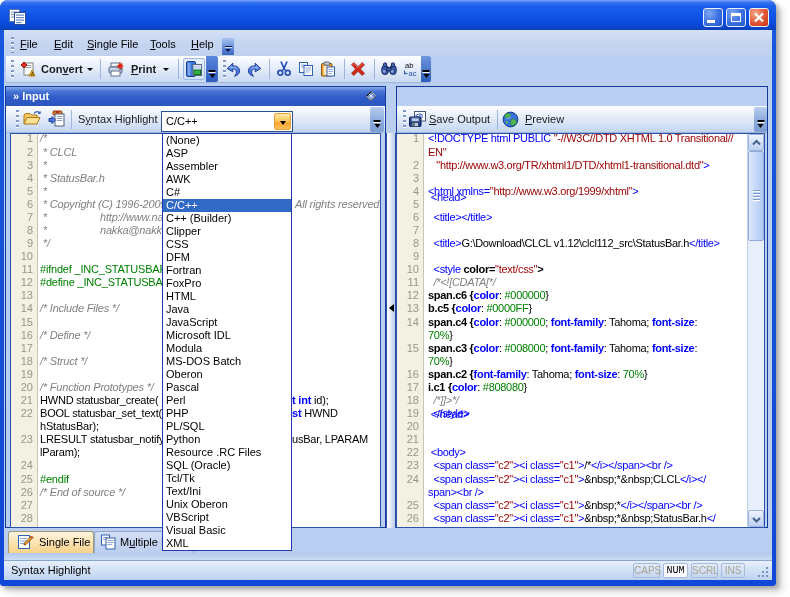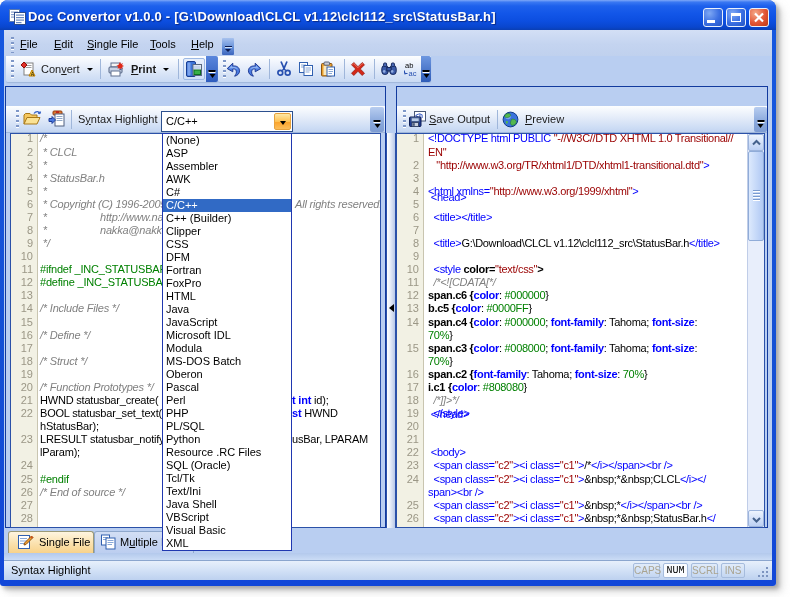--- a/index.html
+++ b/index.html
@@ -109,21 +109,20 @@
 <rect x="0.5" y="0.5" width="10" height="12" fill="#fff" stroke="#5878b0"></rect>
 <rect x="2" y="2.5" width="7" height="1.2" fill="#88a0cc"></rect>
           <rect x="2" y="5" width="7" height="1.2" fill="#88a0cc"></rect>
 <rect x="2" y="7.5" width="5" height="1.2" fill="#88a0cc"></rect>
 <rect x="5.5" y="3.5" width="11" height="12" fill="#fff" stroke="#2c4c8c"></rect>
 <rect x="7" y="5.5" width="8" height="1.2" fill="#6888c0"></rect>
           <rect x="7" y="8" width="8" height="1.2" fill="#6888c0"></rect>
 <rect x="7" y="10.5" width="8" height="1.2" fill="#6888c0"></rect>
           <rect x="7" y="13" width="5.5" height="1.2" fill="#6888c0"></rect>
         </svg></div>
-<div class="txt">Doc Convertor v1.0.0 - [G:\Download\CLCL v1.12\clcl112_src\StatusBar.h]</div>
 <div class="wbtn min" style="left:703px">
         <div style="position:absolute;left:3px;bottom:3px;width:8px;height:3px;background:#fff"></div>
       </div>
 <div class="wbtn max" style="left:726px">
         <div style="position:absolute;left:4px;top:4px;width:10px;height:9px;border:1px solid #fff;border-top:3px solid #fff"></div>
       </div>
 <div class="wbtn cls" style="left:749px"><svg width="18" height="17" viewBox="0 0 18 17">
           <path d="M5 4.5 L13 12.5 M13 4.5 L5 12.5" stroke="#fff" stroke-width="2.2"></path>
         </svg></div>
 </div>
@@ -146,21 +145,21 @@
 <div class="tbar" style="left:2px;width:212px">
 <div class="grip" style="left:5px"></div>
 <div class="icon16" style="left:14px;top:5px"><svg width="16" height="16" viewBox="0 0 16 16">
 <rect x="4" y="2" width="9" height="12" fill="#fff" stroke="#808080"></rect>
 <rect x="5.5" y="4" width="6" height="1" fill="#a0a0a0"></rect>
               <rect x="5.5" y="6" width="6" height="1" fill="#a0a0a0"></rect>
 <path d="M4 1 L7 4 L4 7 L1 4 Z" fill="#e03028" stroke="#901008"></path>
 <path d="M9 15 L12 9 L15 15 Z" fill="#ffd040" stroke="#c08000"></path>
 <text x="10.7" y="14.6" font-size="5" fill="#000" font-family="Liberation Sans">A</text>
             </svg></div>
-<span class="tbtn-label" style="left:35px;font-weight:normal">Con<u>v</u>ert</span>
+<span class="tbtn-label" style="left:35px;font-weight:bold">Con<u>v</u>ert</span>
 <div class="darr" style="left:81px"></div>
 <div class="tsep" style="left:94px"></div>
 <div class="icon16" style="left:102px;top:5px"><svg width="16" height="16" viewBox="0 0 16 16">
 <rect x="3" y="2" width="9" height="4" fill="#f4f4f4" stroke="#607090"></rect>
 <rect x="1" y="6" width="13" height="6" rx="1" fill="#c8d4e8" stroke="#506080"></rect>
 <rect x="3" y="10" width="9" height="5" fill="#fff" stroke="#607090"></rect>
 <rect x="11.5" y="7.5" width="2" height="1.5" fill="#4060a0"></rect>
 <path d="M12 1 l1 2 2-1 -1 2 2 1 -2 1 1 2 -2-1 -1 2 -0.6-2 -2 0.8 1-2 -2-1 2-0.8z" fill="#e02818"></path>
             </svg></div>
 <span class="tbtn-label" style="left:125px;font-weight:bold"><u>P</u>rint</span>
@@ -240,20 +239,28 @@
             </svg></div>
 <div class="chev" style="left:203px;top:0;width:10px;height:26px;background:linear-gradient(#6e97e0,#2e5cb8)">
             <div class="glyph">
               <div class="bar"></div>
               <div class="tri"></div>
             </div>
           </div>
 </div>
 </div>
 <div class="panel" id="pInput" style="left:1px;width:381px">
+<div class="phead">
+          <span class="t">» Input</span>
+          <div style="position:absolute;right:8px;top:3px"><svg width="12" height="12" viewBox="0 0 12 12">
+<rect x="3" y="3" width="6.2" height="6.2" transform="rotate(45 6 6)" fill="#7aa0e8" stroke="#000" stroke-width="1"></rect>
+<path d="M6 1.5 L10.5 6 M3.8 3.8 L8.2 8.2 M1.5 6 L6 10.5" stroke="#fff" stroke-width="0.9"></path>
+<path d="M6 10.5 L10.5 6 M3.8 8.2 L8.2 3.8" stroke="#c8d8f8" stroke-width="0.9"></path>
+            </svg></div>
+        </div>
 <div class="ptool">
 <div class="grip" style="left:10px"></div>
 <div style="position:absolute;left:17px;top:4px"><svg width="19" height="17" viewBox="0 0 19 17">
 <path d="M1 14 L1 5 L2.5 3.5 L7 3.5 L8.5 5 L14 5 L14 7" fill="#f6c860" stroke="#a87818"></path>
 <path d="M1 14 L4 7.5 L17 7.5 L14 14 Z" fill="#fbe294" stroke="#a87818"></path>
 <path d="M11 3.5 C13 0.5 16.5 1.5 17 3.5 M17 3.5 L17.5 1.5 M17 3.5 L15 3.2" stroke="#3a66c8" stroke-width="1.3" fill="none"></path>
             </svg></div>
 <div style="position:absolute;left:42px;top:4px"><svg width="18" height="17" viewBox="0 0 18 17">
 <rect x="5" y="1" width="9" height="4" rx="1" fill="#e07830" stroke="#904010"></rect>
 <path d="M8 1 L11 1 L11 3 L8 3 Z" fill="#c02818"></path>
@@ -508,21 +515,21 @@
 <div class="li">Oberon</div>
 <div class="li">Pascal</div>
 <div class="li">Perl</div>
 <div class="li">PHP</div>
 <div class="li">PL/SQL</div>
 <div class="li">Python</div>
 <div class="li">Resource .RC Files</div>
 <div class="li">SQL (Oracle)</div>
 <div class="li">Tcl/Tk</div>
 <div class="li">Text/Ini</div>
-<div class="li">Java Shell</div>
+<div class="li">Unix Oberon</div>
 <div class="li">VBScript</div>
 <div class="li">Visual Basic</div>
 <div class="li">XML</div>
   </div>
 <div id="combo">
     <span class="val">C/C++</span>
     <div class="btn">
       <div class="tri"></div>
     </div>
   </div>

